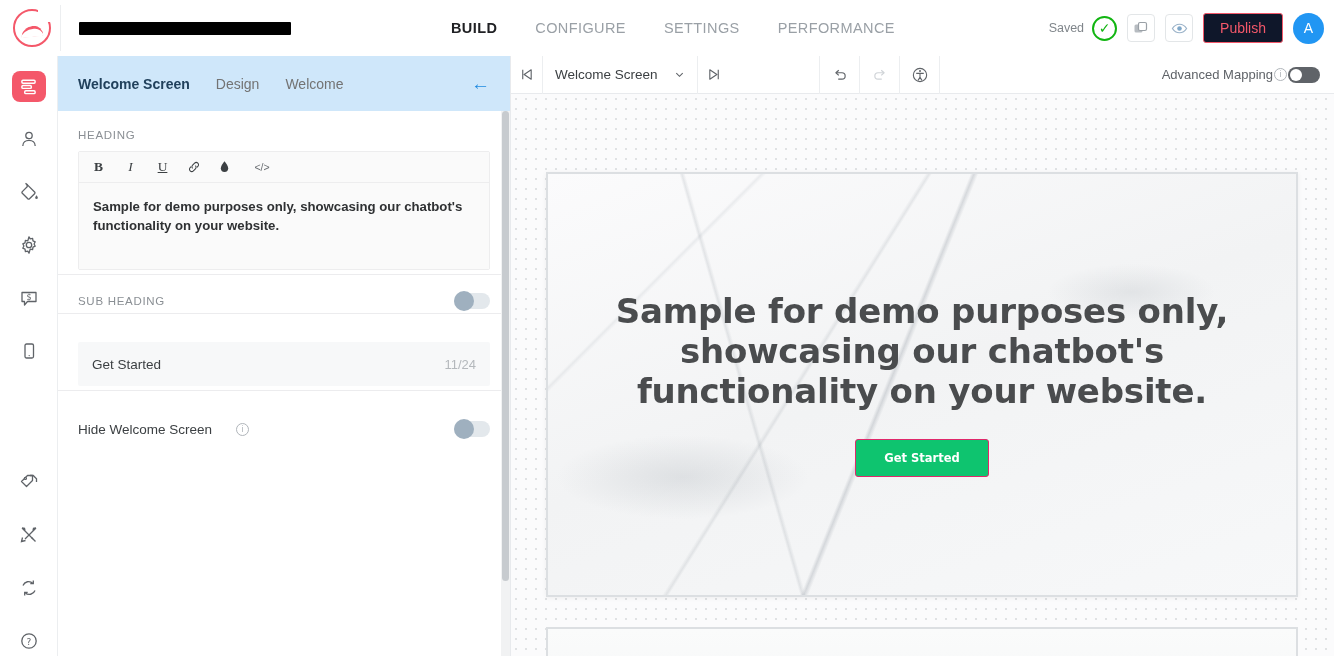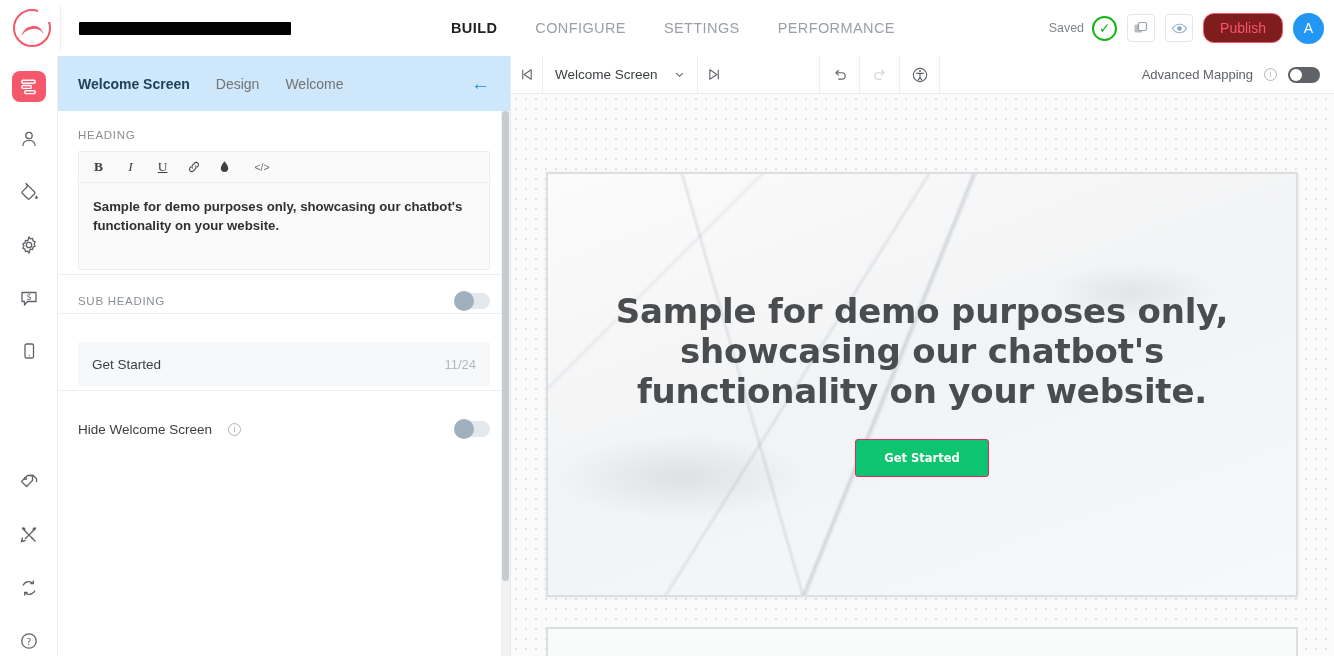--- a/index.html
+++ b/index.html
@@ -57,22 +57,22 @@
     border: 2px solid #12b512; display: flex; align-items: center;
     justify-content: center; color: #12b512; font-size: 14px; line-height: 1;
     margin-left: -2px;
   }
   .icon-btn {
     width: 28px; height: 28px; border: 1px solid #e3e6e8; border-radius: 4px;
     background: #fff; display: flex; align-items: center; justify-content: center;
     cursor: pointer;
   }
   .publish-btn {
-    border: 1px solid #f4586a; color: #f4586a; background: #7f1d1d;
-    font-size: 14px; padding: 6px 16px; border-radius: 11px; cursor: pointer;
+    border: 1px solid #f4586a; color: #f4586a; background: #0f172a;
+    font-size: 14px; padding: 6px 16px; border-radius: 3px; cursor: pointer;
     font-family: "Liberation Sans", sans-serif;
   }
   .avatar {
     width: 31px; height: 31px; border-radius: 50%; background: #2196f3;
     color: #fff; display: flex; align-items: center; justify-content: center;
     font-size: 14px; cursor: pointer;
   }
 
   
   .rail {
@@ -138,21 +138,21 @@
     position: absolute; left: 0; top: -2px; width: 20px; height: 20px;
     border-radius: 50%; background: #9fb0bf;
   }
   .field {
     margin-top: 10px; background: #f7f8f9; border-radius: 2px;
     height: 44px; display: flex; align-items: center; padding: 0 14px;
   }
   .field-val { font-size: 13.5px; color: #3c4043; }
   .field-counter { margin-left: auto; font-size: 13px; color: #b4b8bc; }
   .settings-row {
-    display: flex; align-items: center; margin-top: 12px; gap: 16px;
+    display: flex; align-items: center; margin-top: 12px; gap: 24px;
   }
   .settings-row .lbl { font-size: 13.5px; color: #3c4043; }
   .info-icon {
     width: 13px; height: 13px; border-radius: 50%; border: 1px solid #b0b5ba;
     color: #b0b5ba; font-size: 9px; display: inline-flex; align-items: center;
     justify-content: center; line-height: 1; cursor: pointer;
   }
   .sb-scrollbar {
     position: absolute; right: 0px; top: 0; width: 9px; height: 545px;
     background: #f1f2f3;
@@ -175,21 +175,21 @@
     height: 38px; display: flex; align-items: center; justify-content: center;
     border-right: 1px solid #eceef0; cursor: pointer; color: #5f6368;
   }
   .ct-icon { width: 32px; }
   .ct-select {
     width: 155px; padding: 0 12px; justify-content: space-between;
     font-size: 13.5px; color: #3c4043;
   }
   .ct-wide { width: 122px; }
   .ct-adv {
-    margin-left: auto; display: flex; align-items: center; gap: 11px;
+    margin-left: auto; display: flex; align-items: center; gap: 1px;
     padding-right: 14px; font-size: 13px; color: #5f6368;
   }
   .toggle-dark {
     width: 32px; height: 16px; border-radius: 9px; background: #5f6368;
     position: relative; cursor: pointer;
   }
   .toggle-dark .knob {
     position: absolute; left: 2px; top: 2px; width: 12px; height: 12px;
     border-radius: 50%; background: #fff;
   }

